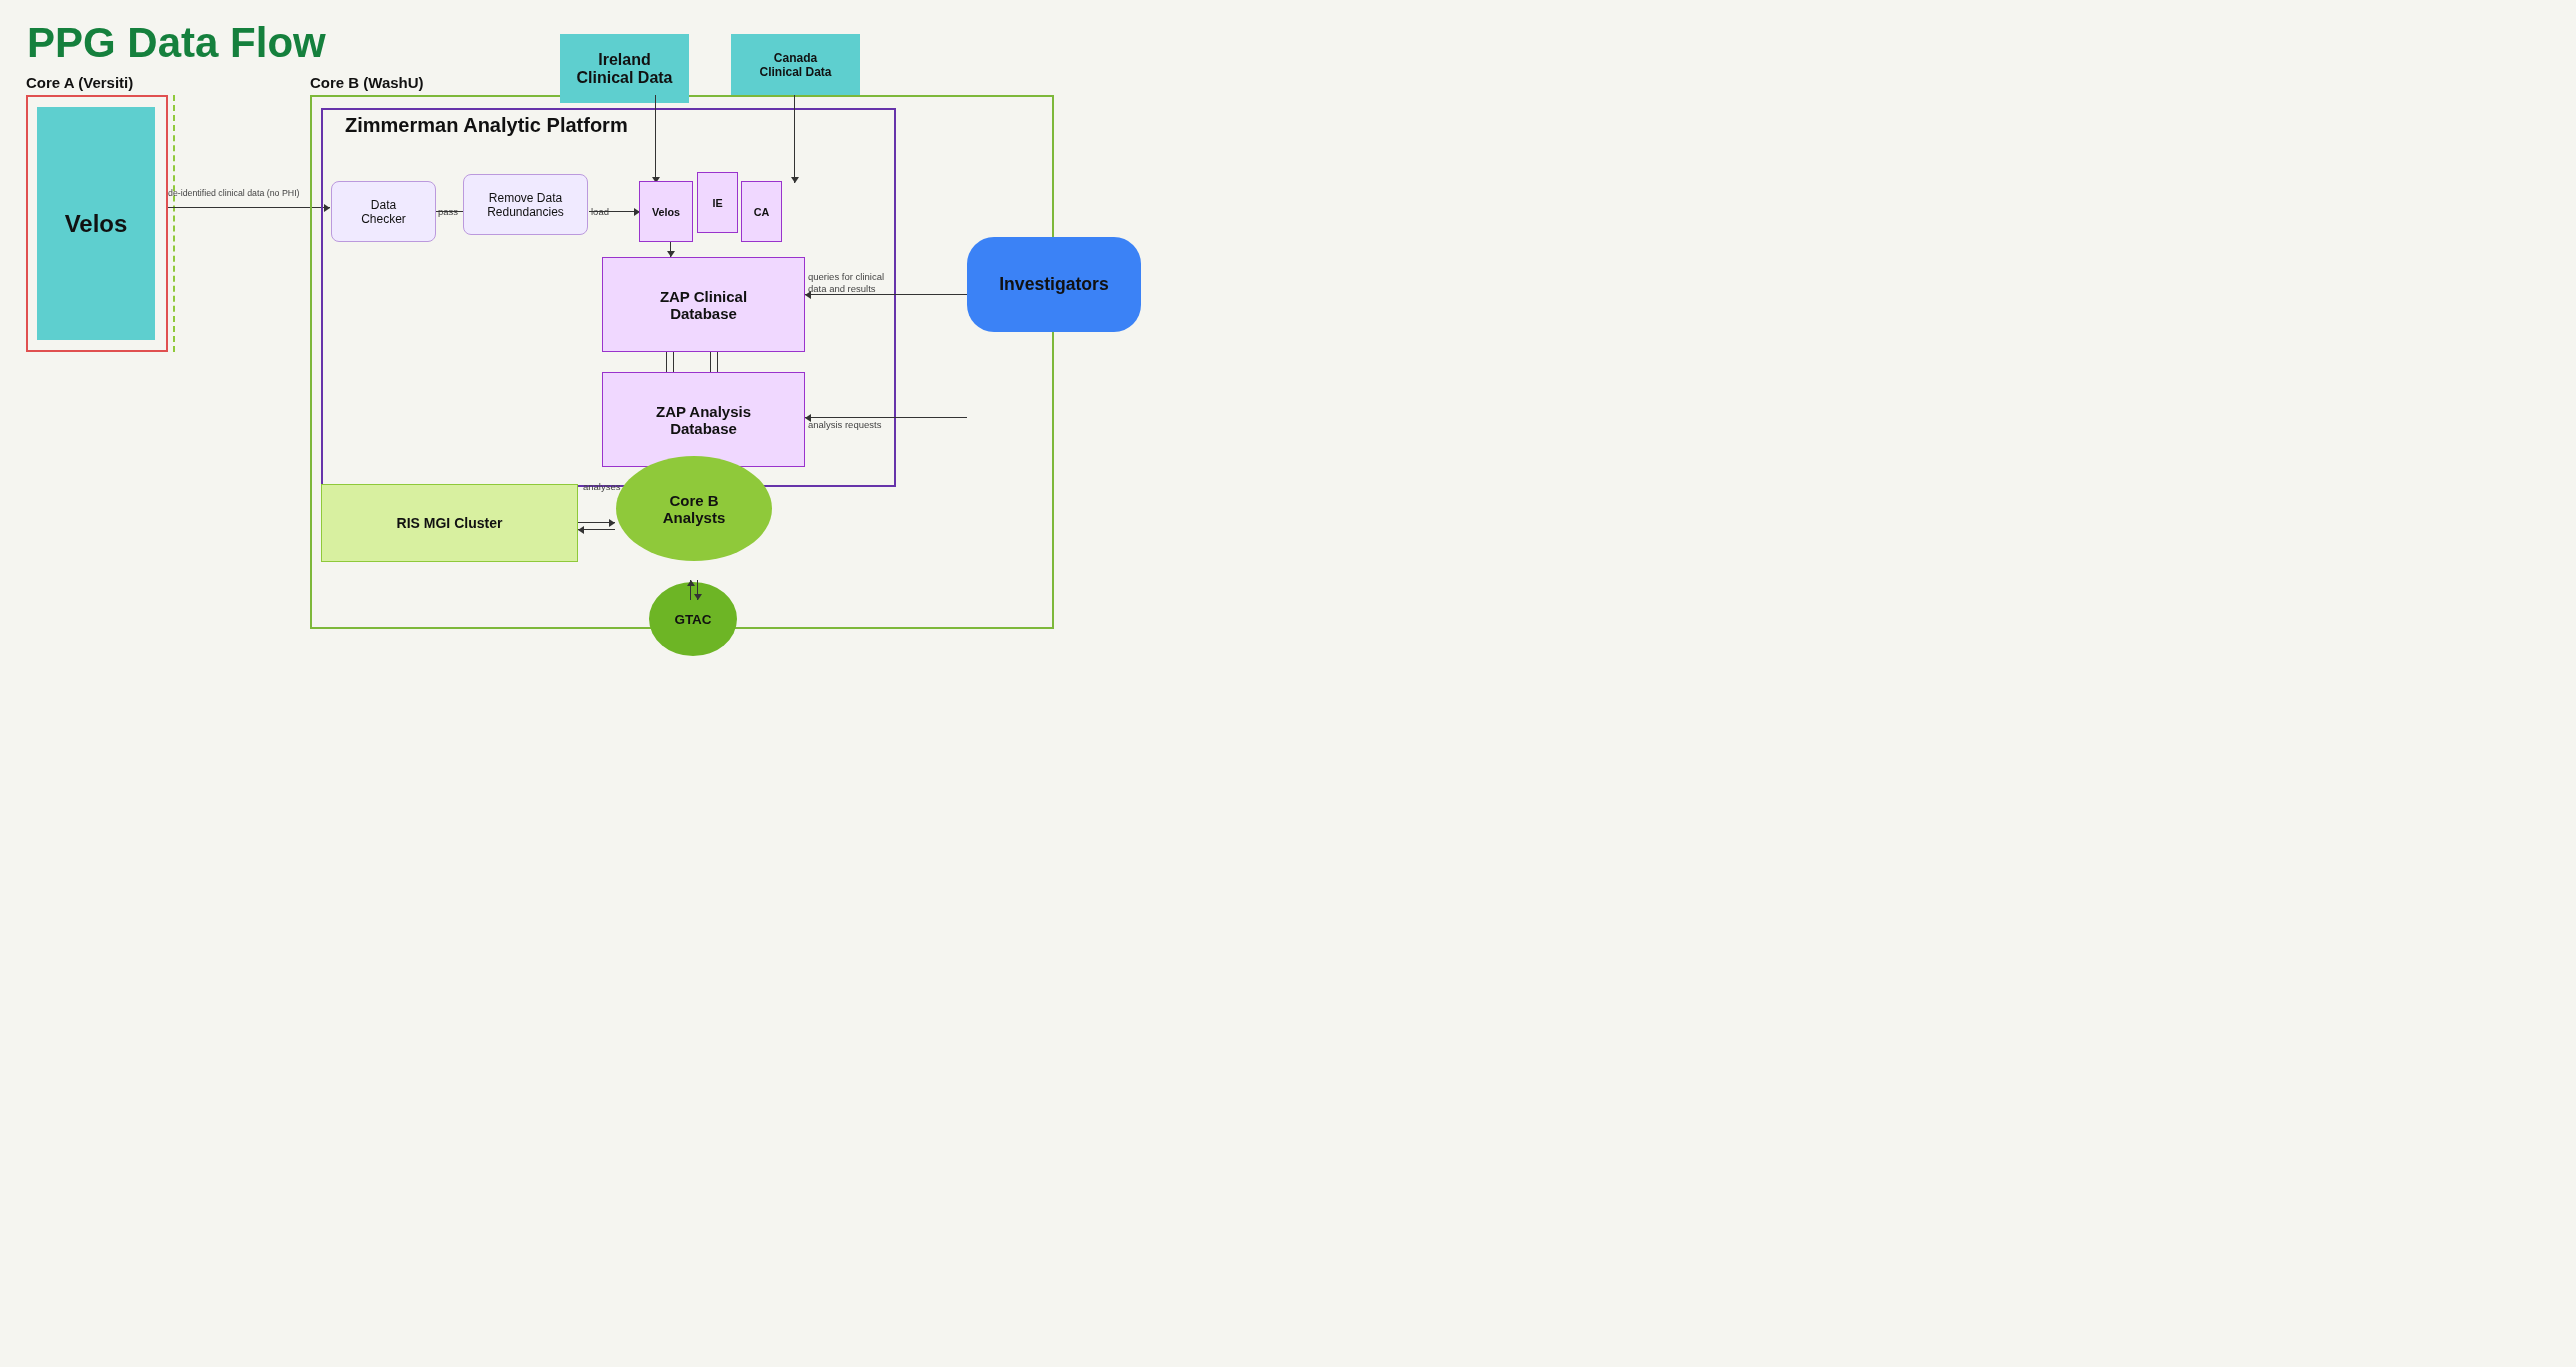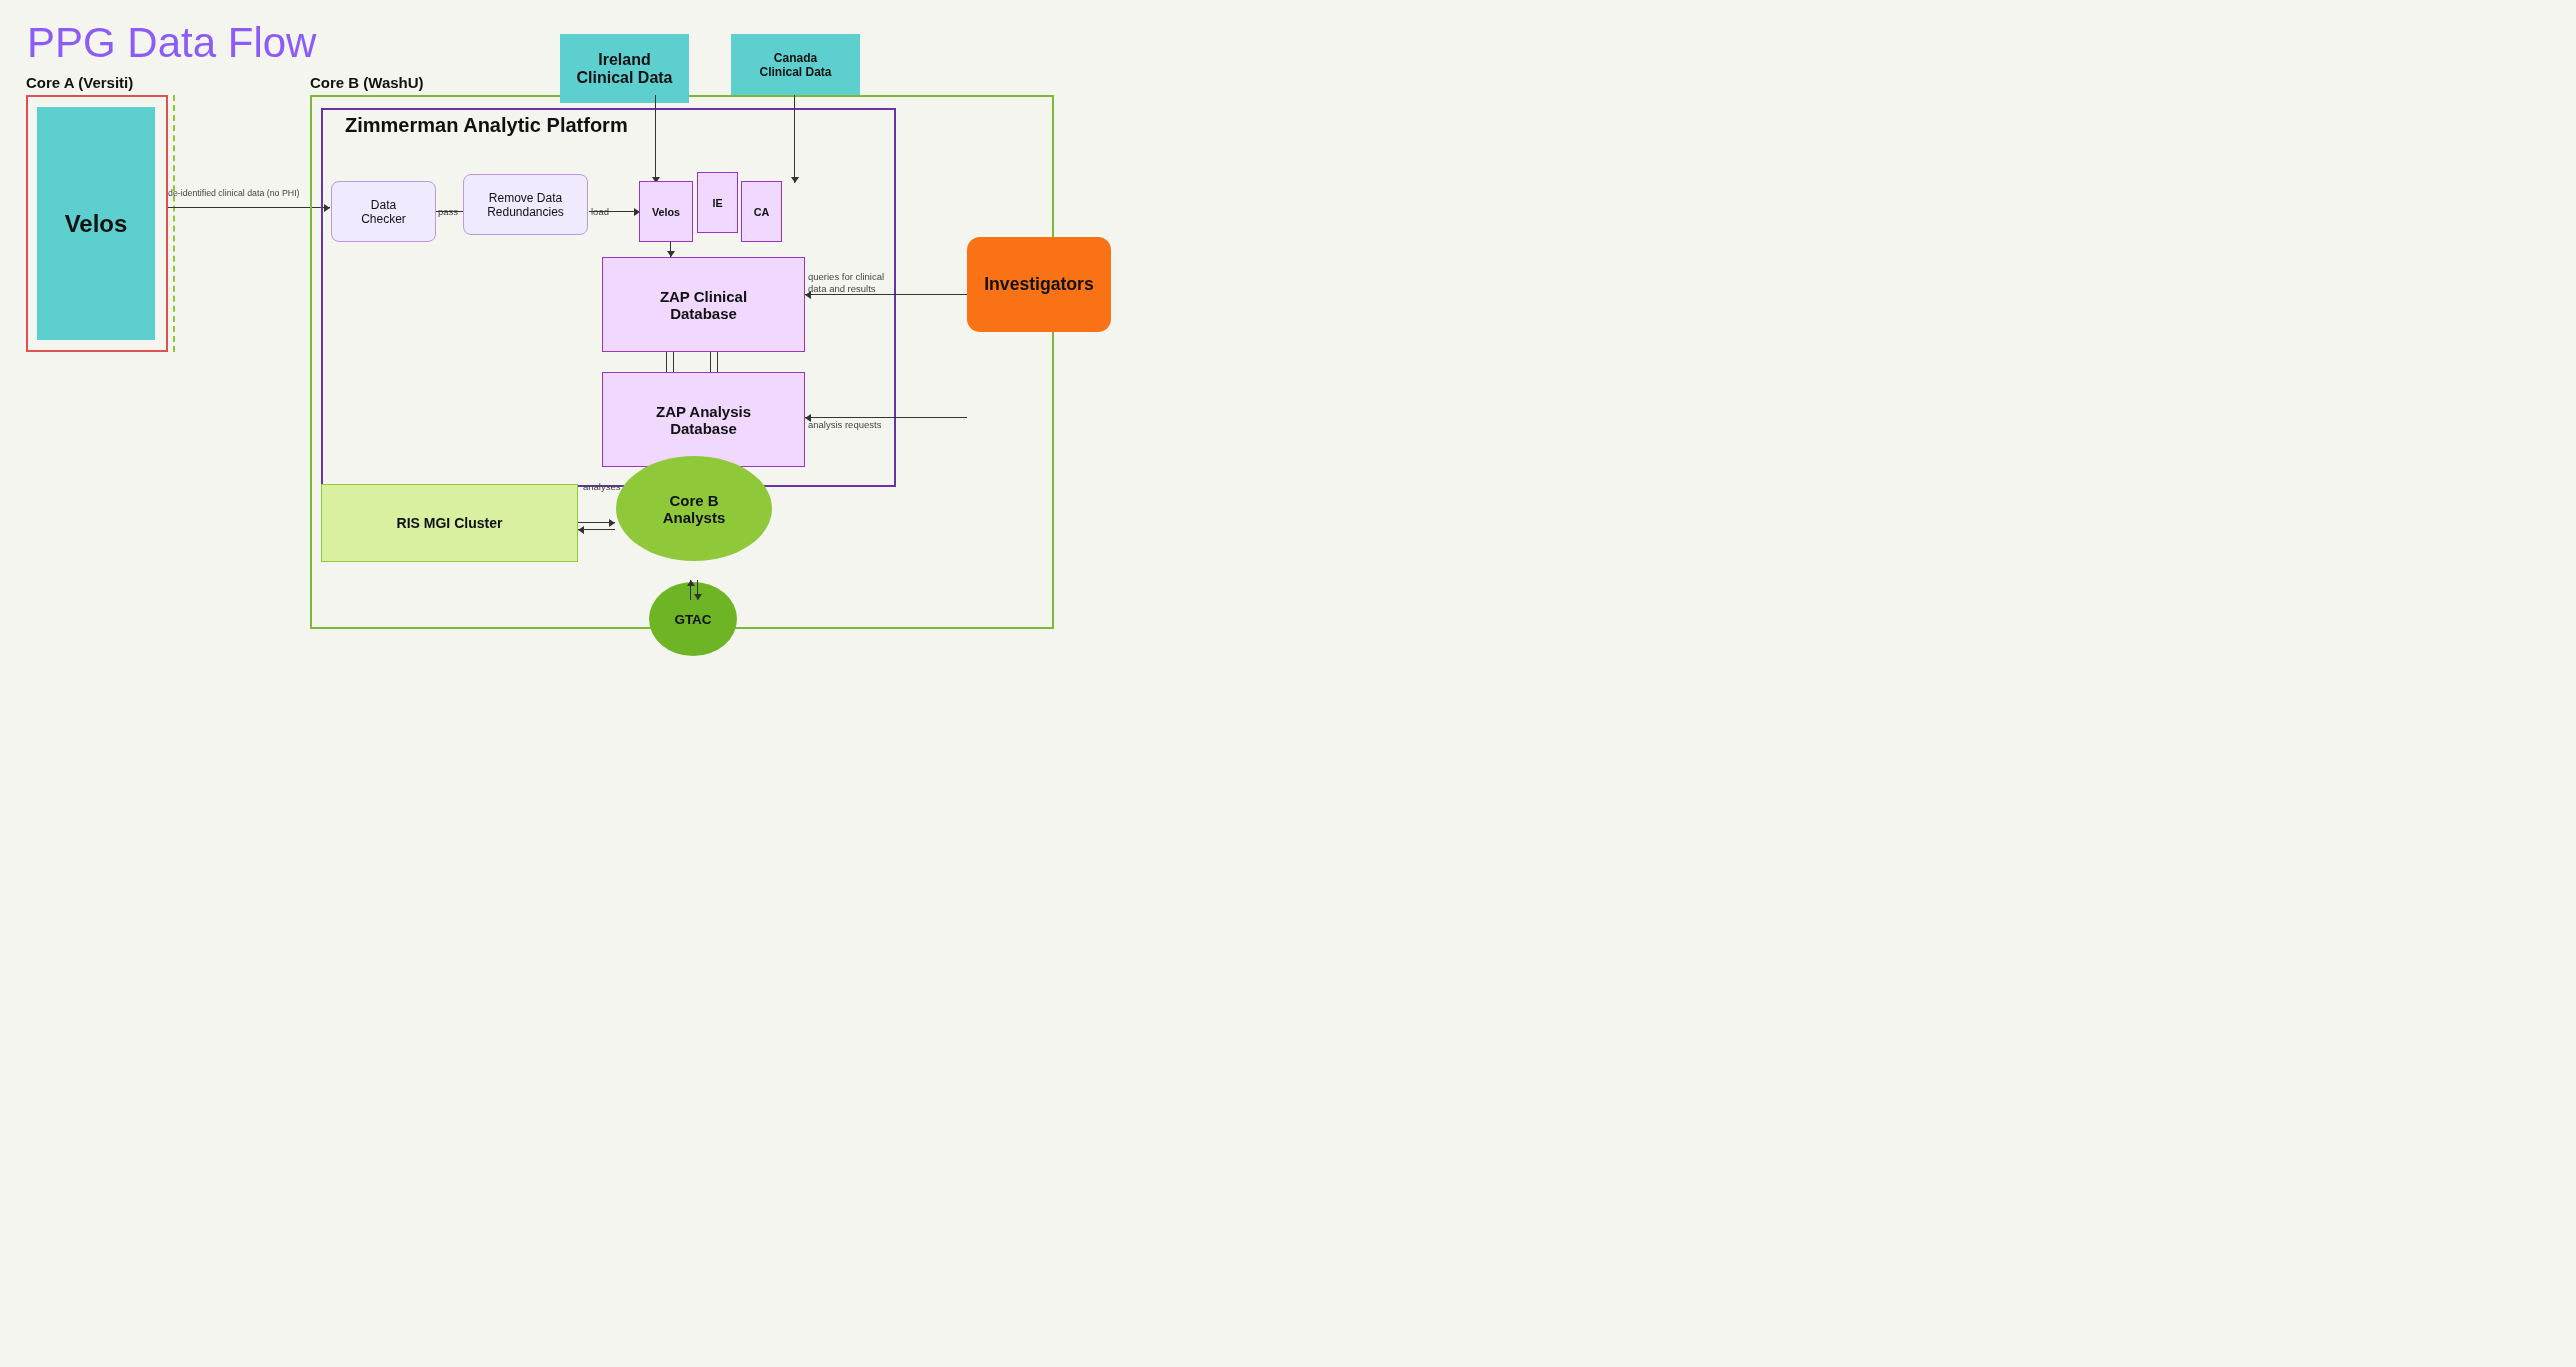--- a/index.html
+++ b/index.html
@@ -10,22 +10,22 @@
       height: 683px;
       overflow: hidden;
       position: relative;
     }
 
     .page-title {
       position: absolute;
       top: 19px;
       left: 27px;
       font-size: 42px;
-      font-weight: 400;
-      color: #8b5cf6;
+      font-weight: 700;
+      color: #15803d;
     }
 
     
     .core-a-label {
       position: absolute;
       top: 74px;
       left: 26px;
       font-size: 15px;
       font-weight: bold;
       color: #111;
@@ -433,24 +433,24 @@
       border-top: 6.8px solid #333;
       border-left: 4px solid transparent;
       border-right: 4px solid transparent;
     }
 
     
     .investigators-box {
       position: absolute;
       top: 237px;
       left: 967px;
-      width: 144px;
+      width: 174px;
       height: 95px;
-      border-radius: 13px;
-      background: #f97316;
+      border-radius: 27px;
+      background: #3b82f6;
       display: flex;
       align-items: center;
       justify-content: center;
       text-align: center;
       font-size: 17.6px;
       font-weight: bold;
       color: #111;
     }
 
     

